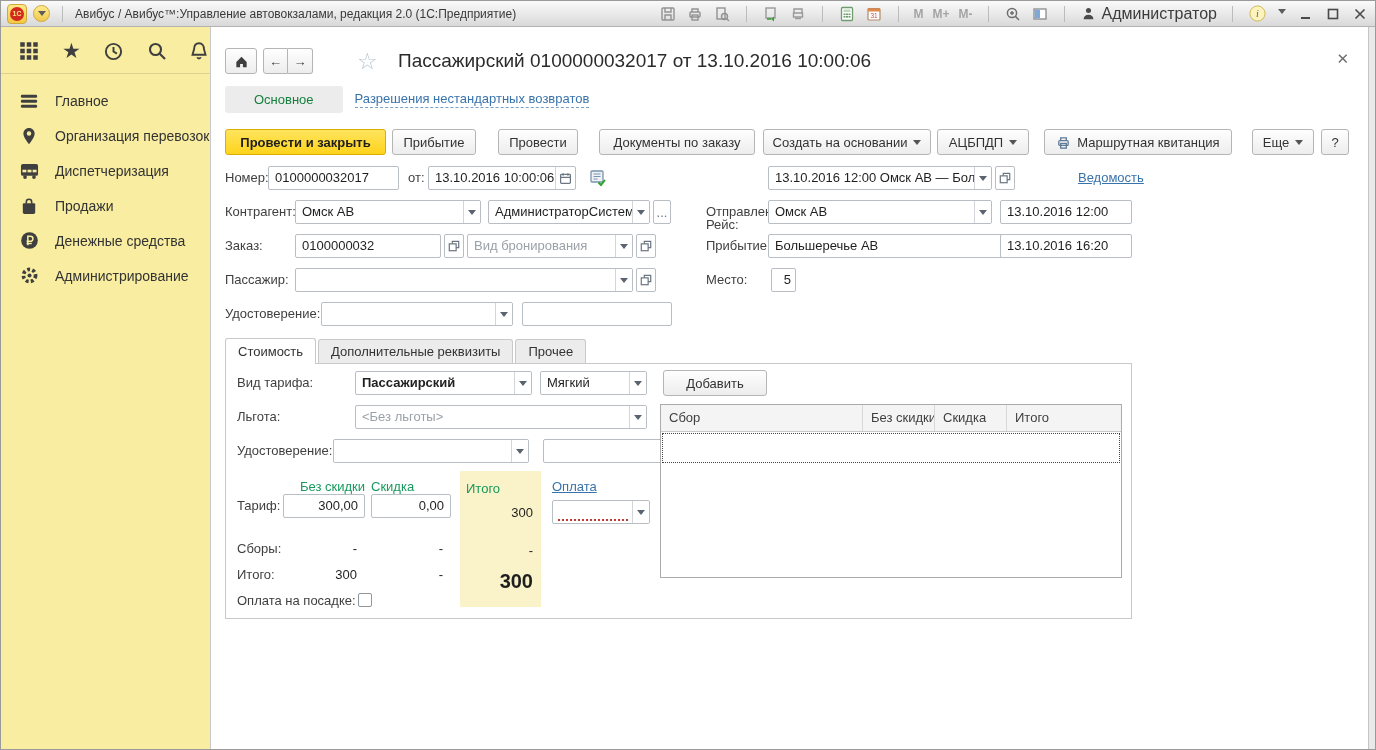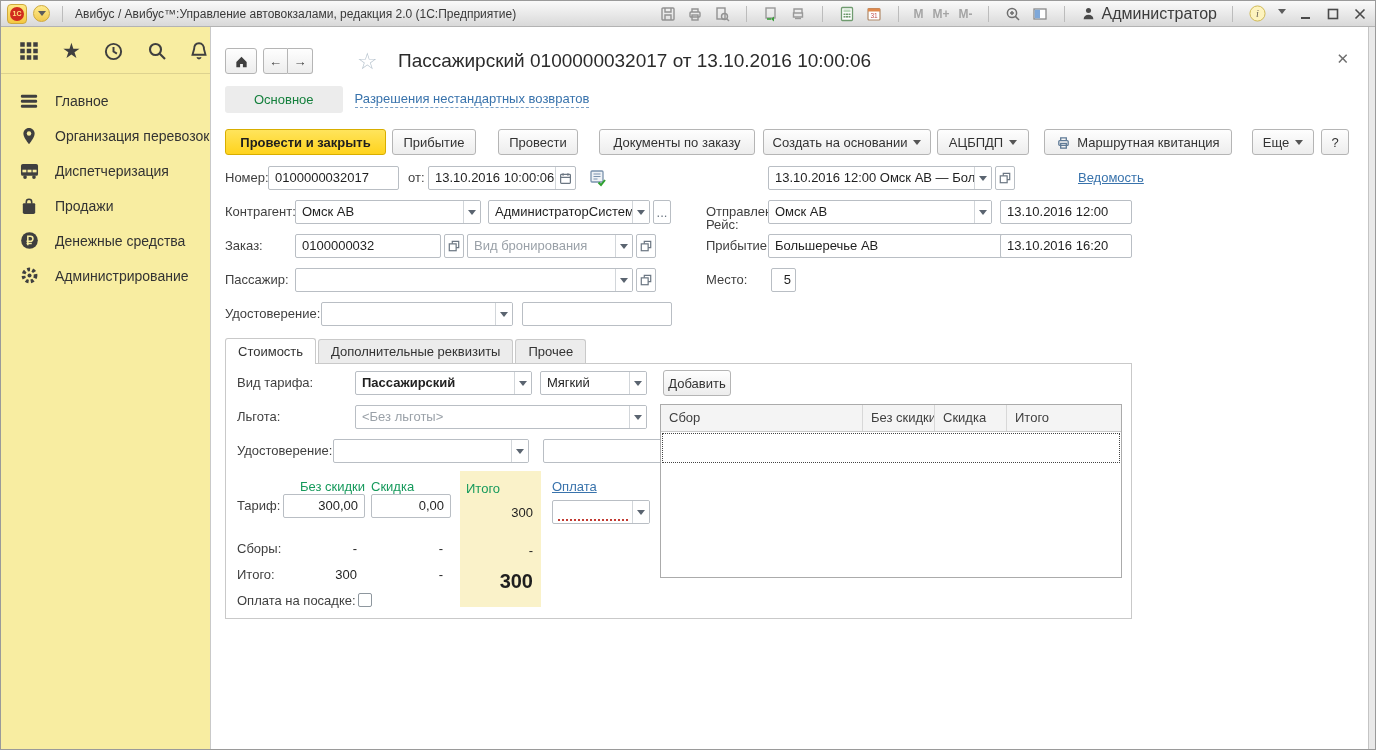--- a/index.html
+++ b/index.html
@@ -475,21 +475,21 @@
 
       <div class="lbl" style="left:26px;top:344px;">Вид тарифа:</div>
       <div class="fld" style="left:144px;top:344px;width:177px;">
         <span class="txt b">Пассажирский</span>
         <span class="dd"></span>
         </div>
       <div class="fld" style="left:329px;top:344px;width:107px;">
         <span class="txt">Мягкий</span>
         <span class="dd"></span>
         </div>
-      <div class="btn" style="left:452px;top:343px;width:68px;">Добавить</div>
+      <div class="btn" style="left:452px;top:343px;width:104px;">Добавить</div>
 
       <div class="lbl" style="left:26px;top:378px;">Льгота:</div>
       <div class="fld" style="left:144px;top:378px;width:292px;">
         <span class="txt ph">&lt;Без льготы&gt;</span>
         <span class="dd"></span>
         </div>
 
       <div class="lbl" style="left:26px;top:412px;">Удостоверение:</div>
       <div class="fld" style="left:122px;top:412px;width:196px;">
         <span class="txt"></span>

